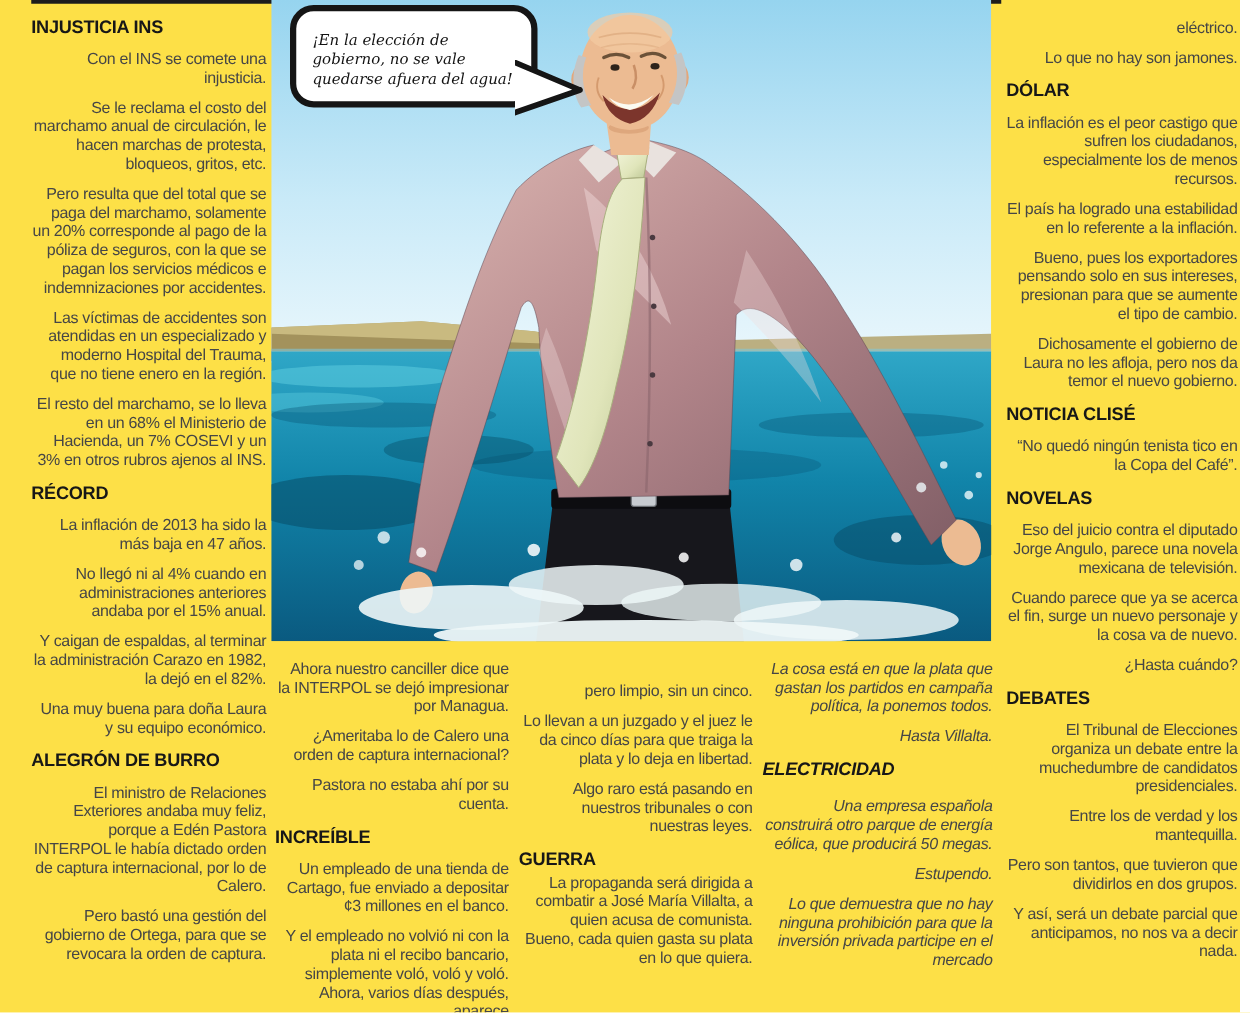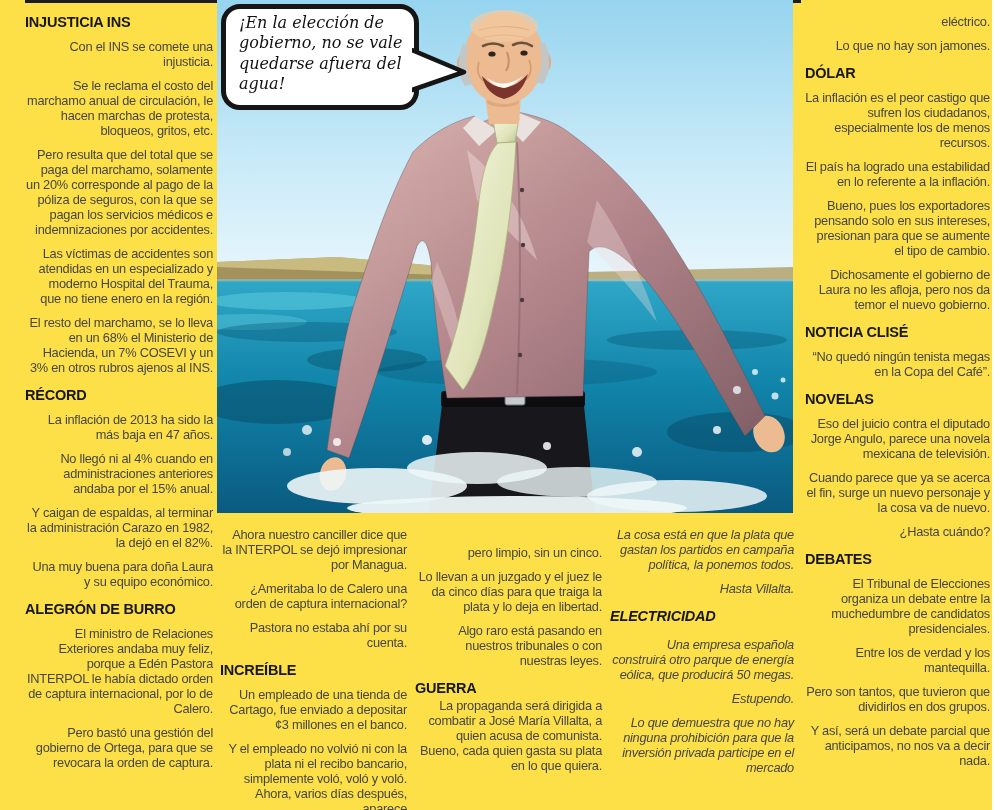--- a/index.html
+++ b/index.html
@@ -13,25 +13,25 @@
   .col > :first-child{margin-top:0;}
   .col p.tight{margin-top:0;}
   .col h3.loose{margin-bottom:13px;}
   #col1{left:25px;top:14px;width:188px;}
   #col2{left:220px;top:527px;width:187px;}
   #col3{left:415px;top:527px;width:187px;margin-top:18px;}
   #col4{left:610px;top:527px;width:184px;font-style:italic;}
   #col5{left:805px;top:14px;width:185px;}
   .photo{position:absolute;left:217px;top:0;width:576px;height:513px;z-index:1;}
   .photo svg{display:block;}
-  .bubble{position:absolute;left:4px;top:4px;width:198px;box-sizing:border-box;
+  .bubble{position:absolute;left:15px;top:4px;width:198px;box-sizing:border-box;
           background:#ffffff;border:5px solid #151515;border-radius:19px;
-          padding:4px 8px 10px 13px;z-index:3;
+          padding:16px 8px 10px 13px;z-index:3;
           font-family:"DejaVu Serif","Liberation Serif",serif;font-style:italic;
-          font-size:16px;line-height:1.28;color:#121212;}
+          font-size:12px;line-height:1.28;color:#121212;}
   .bubble-tail{position:absolute;left:195px;top:48px;z-index:4;}
 </style>
 </head>
 <body>
 
 <div class="page">
 
   <div class="top-rule"></div>
 
   <div class="col" id="col1">
@@ -217,21 +217,21 @@
 
   <div class="col" id="col5">
     <p>eléctrico.</p>
     <p>Lo que no hay son jamones.</p>
     <h3>DÓLAR</h3>
     <p>La inflación es el peor castigo que sufren los ciudadanos, especialmente los de menos recursos.</p>
     <p>El país ha logrado una estabilidad en lo referente a la inflación.</p>
     <p>Bueno, pues los exportadores pensando solo en sus intereses, presionan para que se aumente el tipo de cambio.</p>
     <p>Dichosamente el gobierno de Laura no les afloja, pero nos da temor el nuevo gobierno.</p>
     <h3>NOTICIA CLISÉ</h3>
-    <p>“No quedó ningún tenista megas en la Copa del Café”.</p>
+    <p>“No quedó ningún tenista tico en la Copa del Café”.</p>
     <h3>NOVELAS</h3>
     <p>Eso del juicio contra el diputado Jorge Angulo, parece una novela mexicana de televisión.</p>
     <p>Cuando parece que ya se acerca el fin, surge un nuevo personaje y la cosa va de nuevo.</p>
     <p>¿Hasta cuándo?</p>
     <h3>DEBATES</h3>
     <p>El Tribunal de Elecciones organiza un debate entre la muchedumbre de candidatos presidenciales.</p>
     <p>Entre los de verdad y los mantequilla.</p>
     <p>Pero son tantos, que tuvieron que dividirlos en dos grupos.</p>
     <p>Y así, será un debate parcial que anticipamos, no nos va a decir nada.</p>
   </div>

